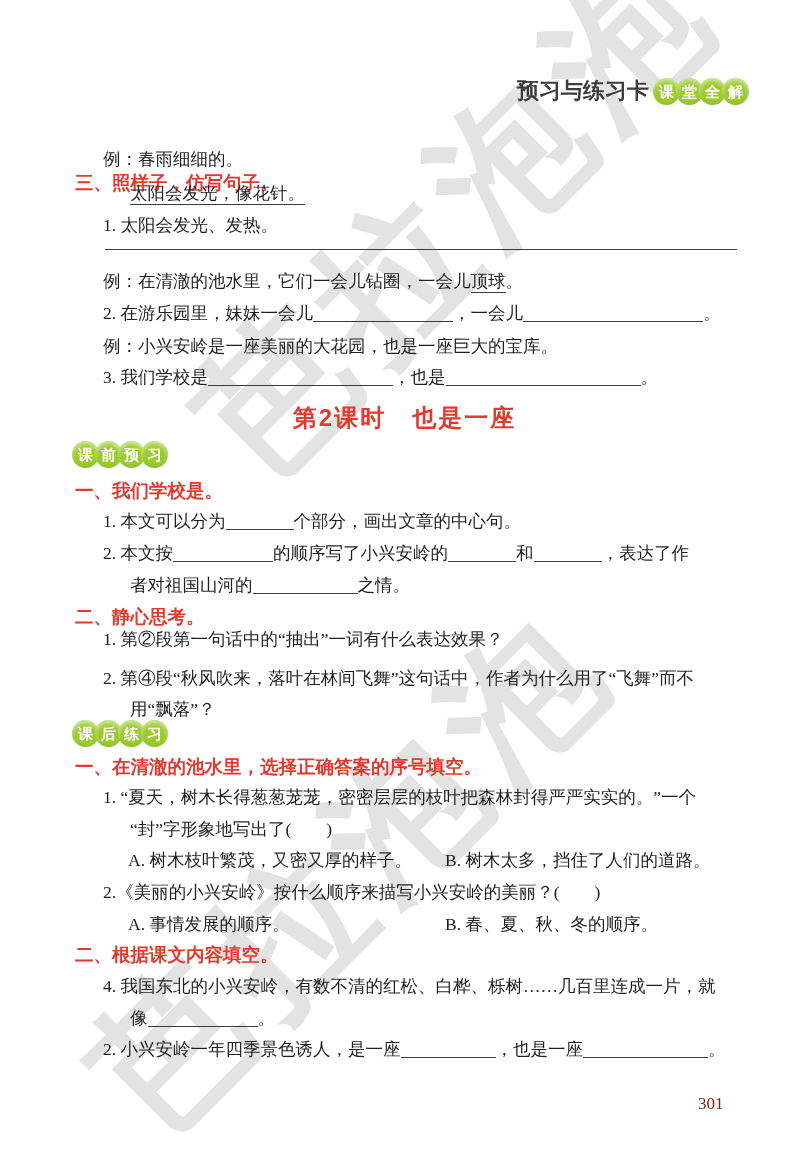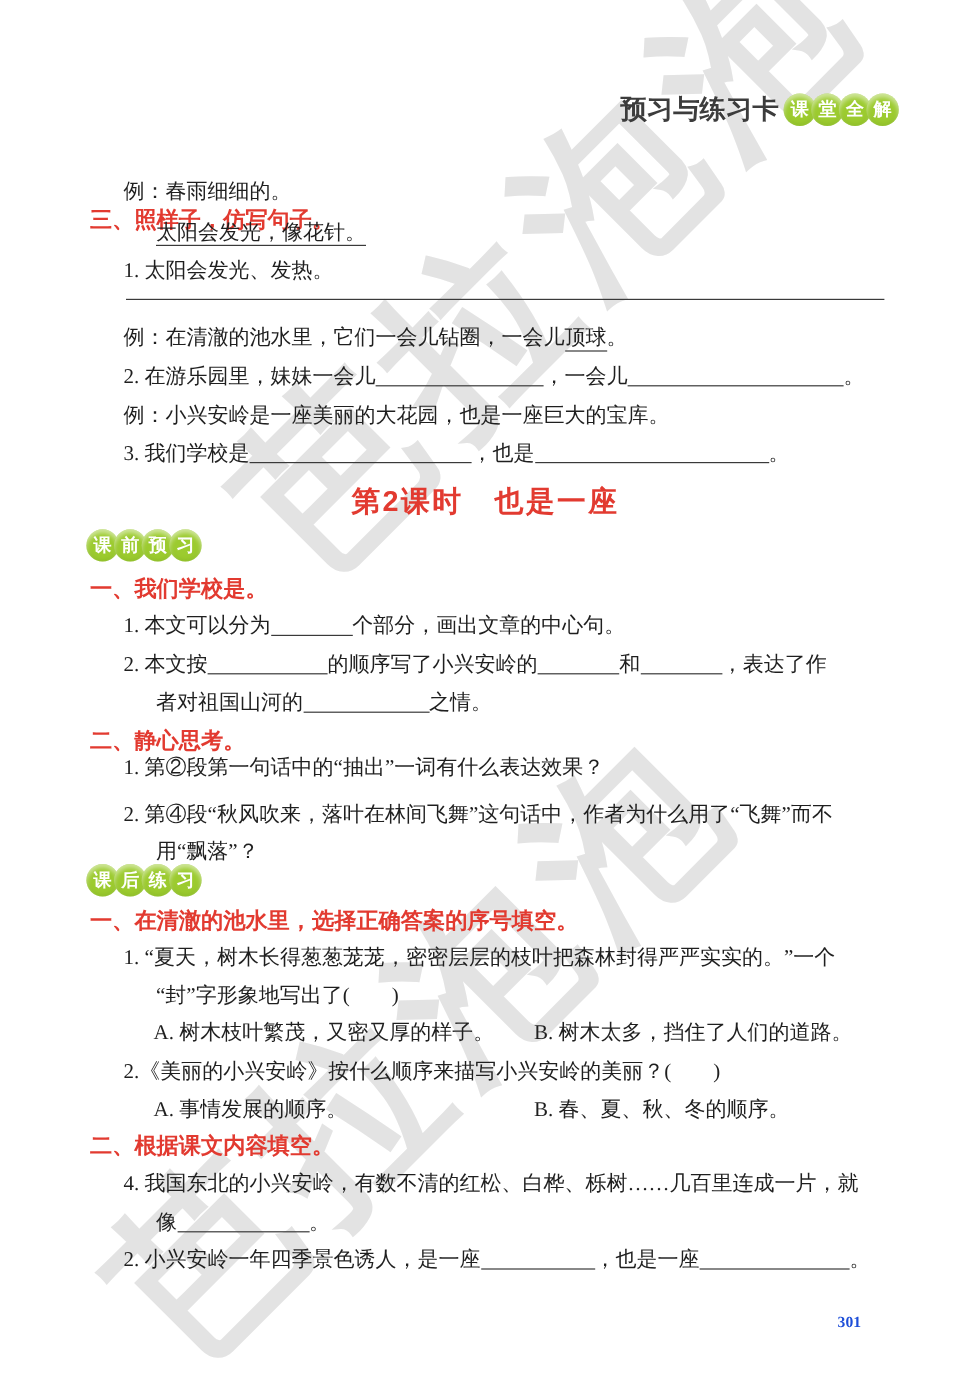--- a/index.html
+++ b/index.html
@@ -30,21 +30,21 @@
          letter-spacing:2px;color:var(--accent-red,#e23a30);white-space:nowrap;}
   .blank{display:inline-block;height:15px;border-bottom:1px solid var(--line,#3a3a3a);
          vertical-align:-3px;}
   .ul{border-bottom:1px solid var(--line,#3a3a3a);padding-bottom:1px;}
   .rule{position:absolute;height:0;border-top:1px solid var(--line,#3a3a3a);}
   .badge{position:absolute;display:flex;}
   .bc{width:27px;height:27px;border-radius:50%;background:var(--badge-green,#9ccb2f);
       box-shadow:inset 0 3px 4px rgba(255,255,255,.55), inset 0 -2px 3px rgba(120,170,30,.35);
       color:#fff;font-family:"Liberation Sans",sans-serif;font-weight:bold;font-size:15px;
       line-height:27px;text-align:center;margin-right:-4px;}
-  .pageno{position:absolute;left:698px;top:1094px;font-size:13px;color:#1d4ed8;font-weight:bold;}
+  .pageno{position:absolute;left:698px;top:1094px;font-size:17px;color:#7f1d1d;}
 </style>
 </head>
 <body>
 
 <div class="page">
   <div class="wm wm-a">芭拉泡泡</div>
   <div class="wm wm-b">芭拉泡泡</div>
 
   <div class="header">
     <span class="hlabel">预习与练习卡</span>

